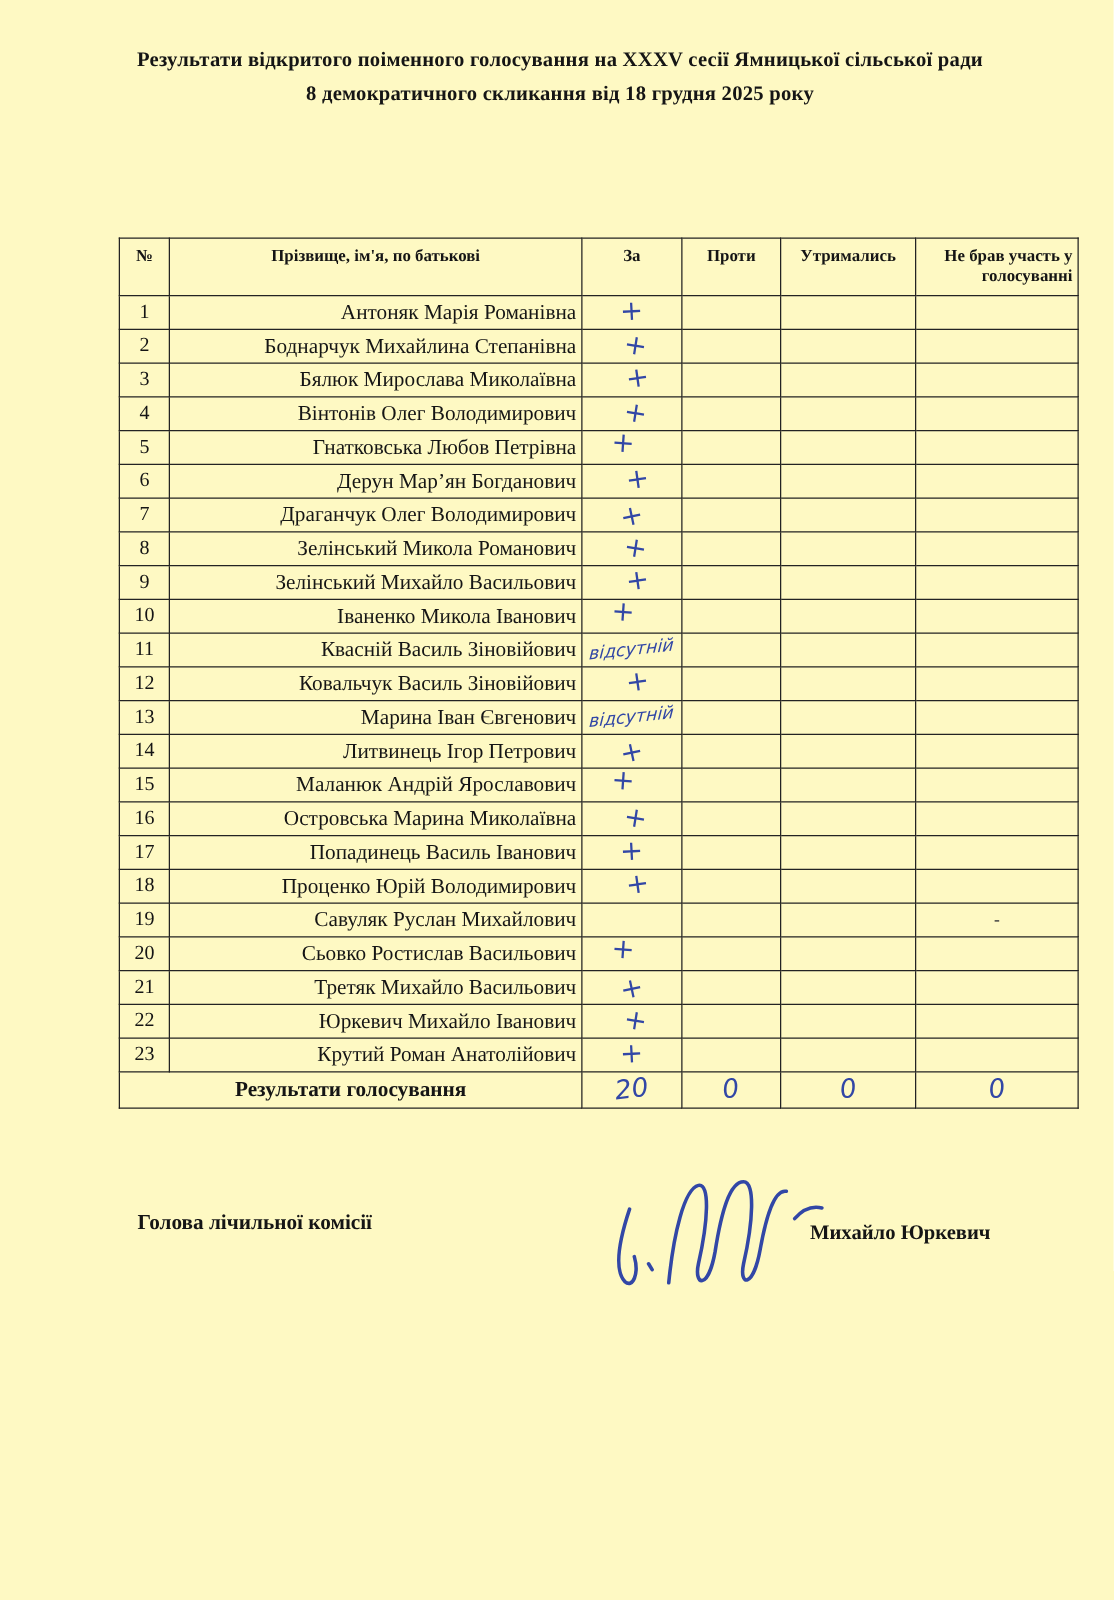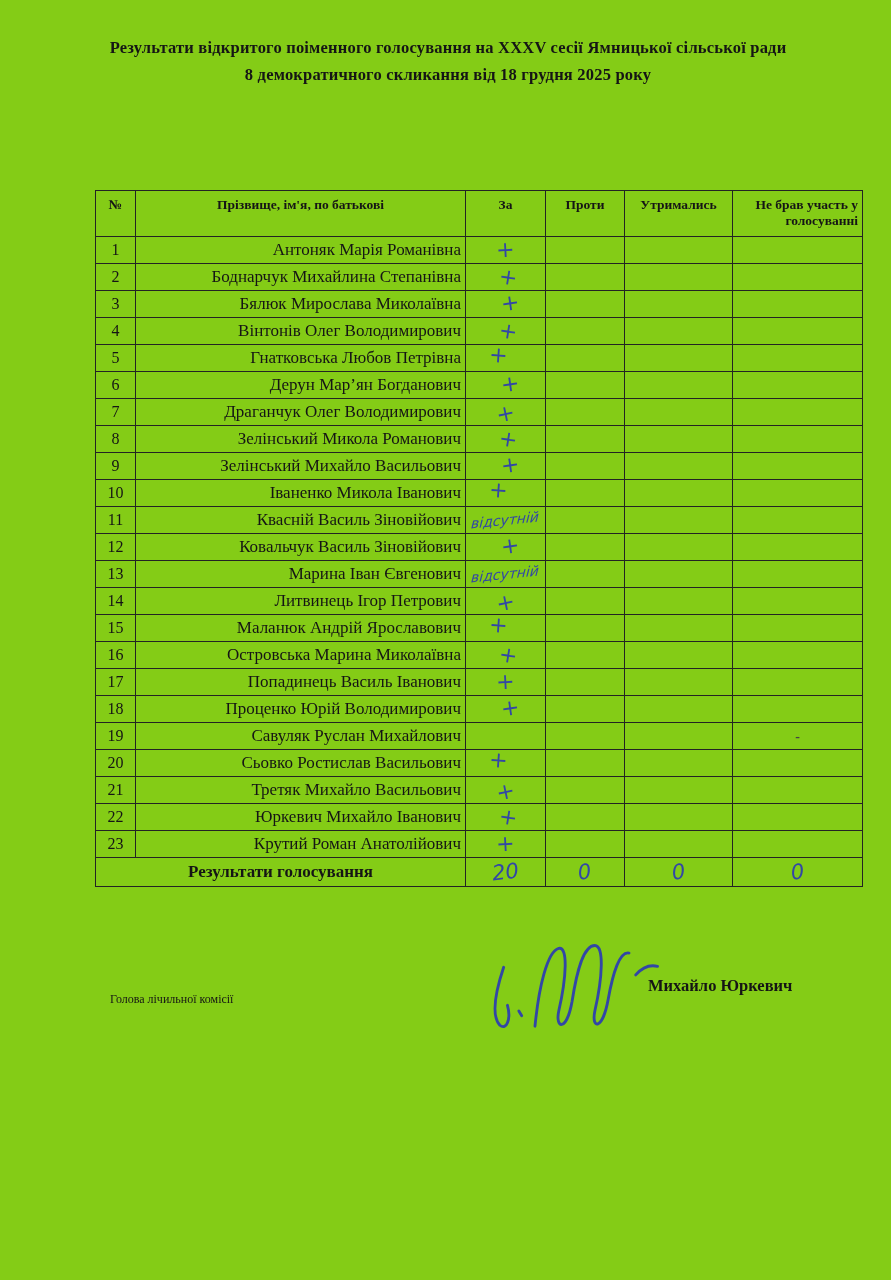--- a/index.html
+++ b/index.html
@@ -1,21 +1,21 @@
 <!DOCTYPE html>
 <html lang="uk"><head>
 <meta charset="utf-8">
 <style>
   * { margin: 0; padding: 0; box-sizing: border-box; }
   html, body { background: #ffffff; }
   .page {
     position: relative;
     width: 891px;
     height: 1280px;
-    background: #84cc16;
+    background: #fef9c3;
     font-family: "Liberation Serif", serif;
     color: #151515;
     overflow: hidden;
   }
   .doc-title {
     position: absolute;
     top: 34px;
     left: 48px;
     width: 800px;
     text-align: center;
@@ -102,23 +102,23 @@
     font-style: italic;
     font-size: 21px;
     line-height: 21px;
     color: #3247a6;
     transform: rotate(-7deg);
   }
   .footer { position: absolute; top: 920px; left: 0; width: 891px; height: 160px; }
   .footer-role {
     position: absolute;
     left: 110px;
-    top: 72px;
-    font-weight: normal;
-    font-size: 12px;
+    top: 48px;
+    font-weight: bold;
+    font-size: 17px;
   }
   .footer-name {
     position: absolute;
     left: 648px;
     top: 56px;
     font-weight: bold;
     font-size: 16.5px;
     white-space: nowrap;
   }
   .signature { position: absolute; left: 478px; top: 12px; width: 190px; height: 120px; }

